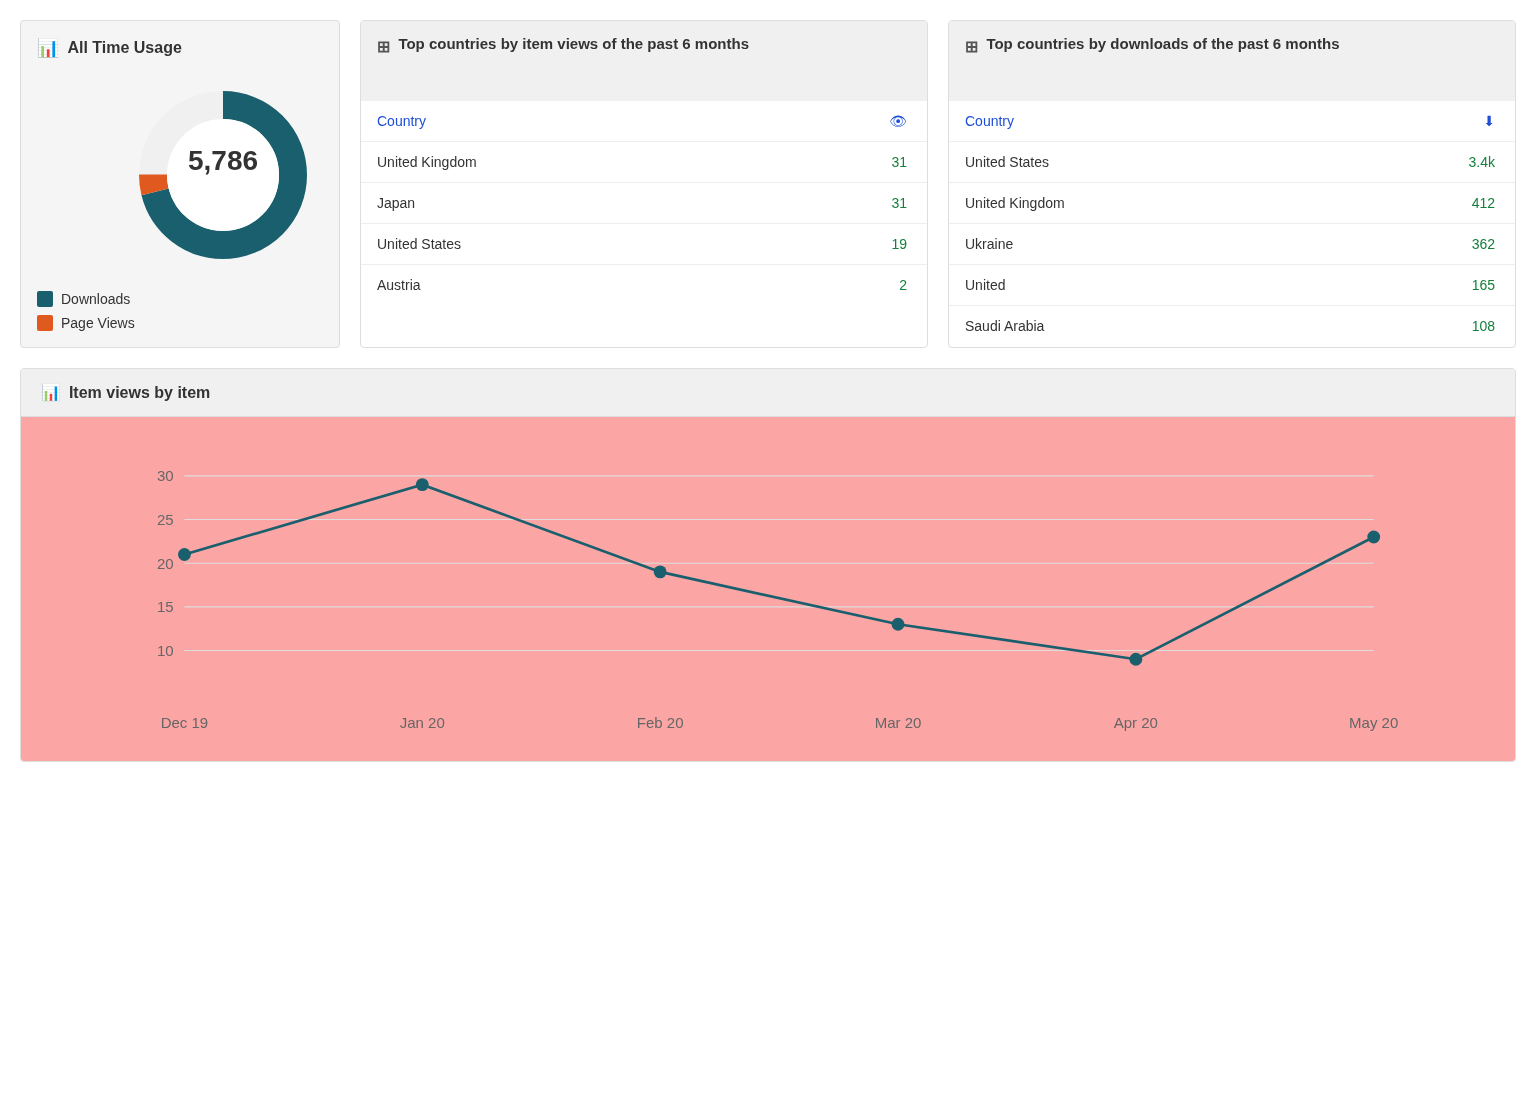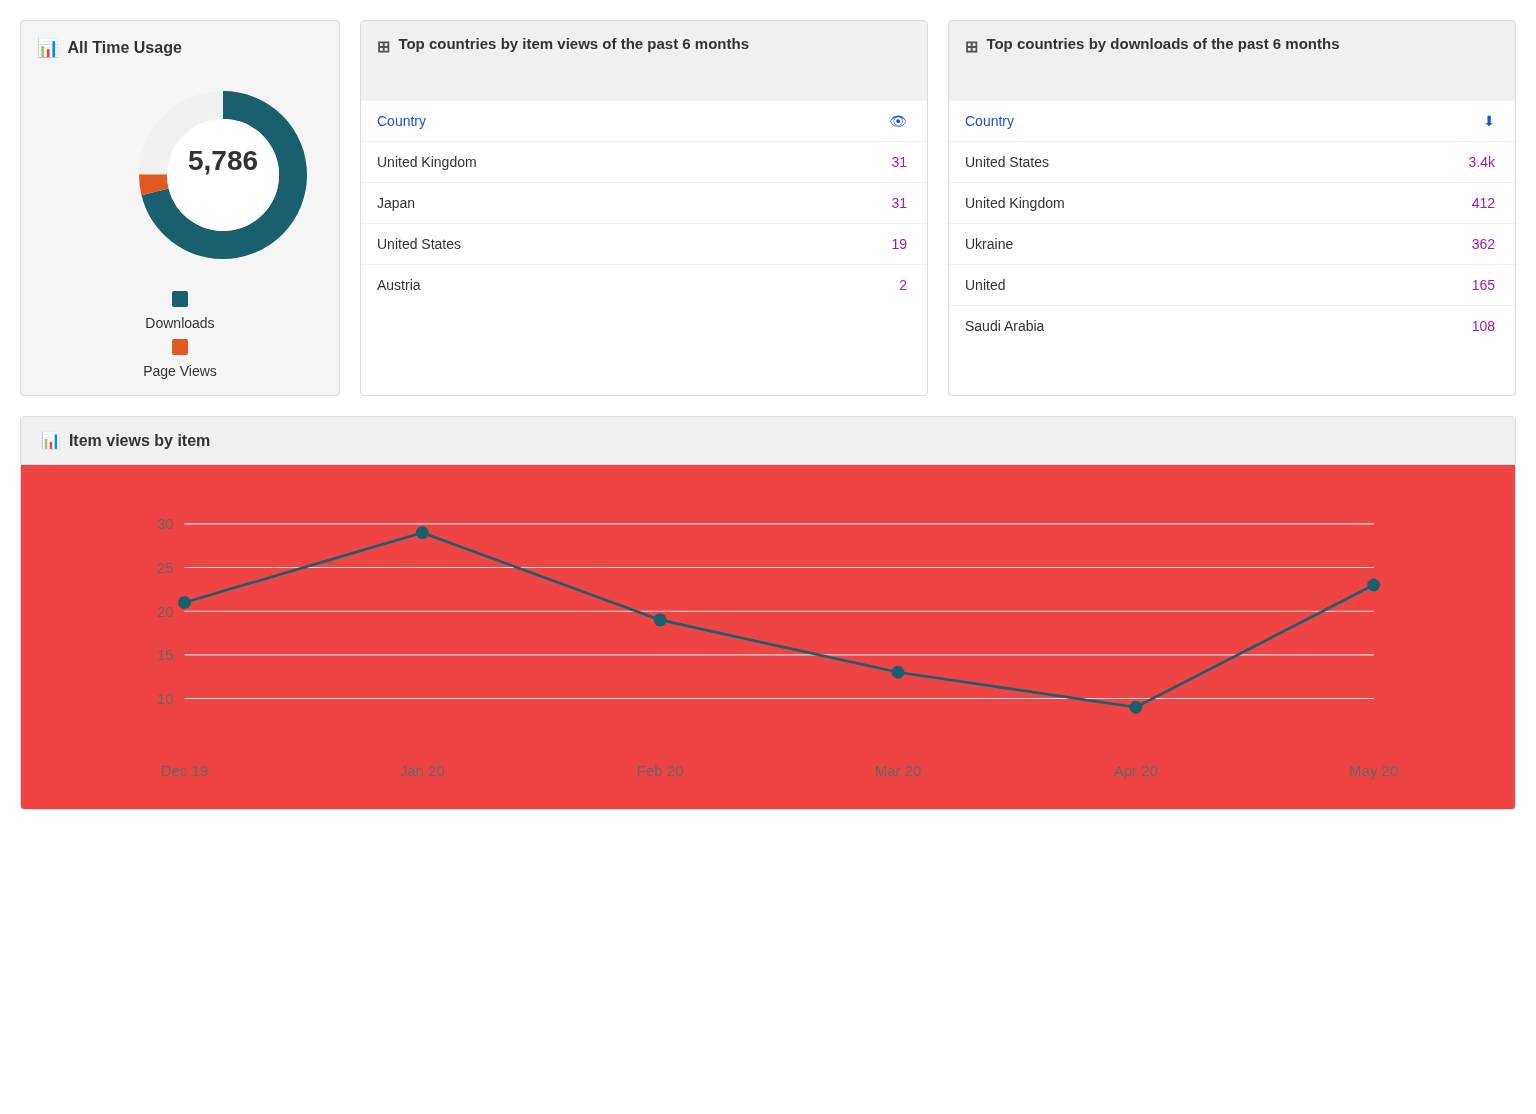--- a/index.html
+++ b/index.html
@@ -52,21 +52,20 @@
       flex-direction: column;
       gap: 8px;
       margin-top: 8px;
     }
 
     .legend-item {
       display: flex;
       align-items: center;
       gap: 8px;
       font-size: 14px;
-      flex-direction: column;
     }
 
     .legend-color {
       width: 16px;
       height: 16px;
       border-radius: 2px;
       flex-shrink: 0;
     }
 
     
@@ -109,21 +108,21 @@
     }
 
     .country-table th.icon-col {
       text-align: right;
       padding-right: 20px;
     }
 
     .country-table td.value-col {
       text-align: right;
       padding-right: 20px;
-      color: #a21caf;
+      color: #15803d;
     }
 
     .country-table tr:last-child td {
       border-bottom: none;
     }
 
     
     .chart-card {
       background: #f5f5f5;
       border: 1px solid #ddd;
@@ -137,21 +136,21 @@
       font-weight: bold;
       color: #333;
       display: flex;
       align-items: center;
       gap: 8px;
       background: #f0f0f0;
       border-bottom: 1px solid #ddd;
     }
 
     .chart-body {
-      background: #ef4444;
+      background: #fca5a5;
       padding: 20px 20px 20px 10px;
     }
 
     .chart-svg {
       width: 100%;
       height: 300px;
     }
   </style>
 </head>
 <body>

